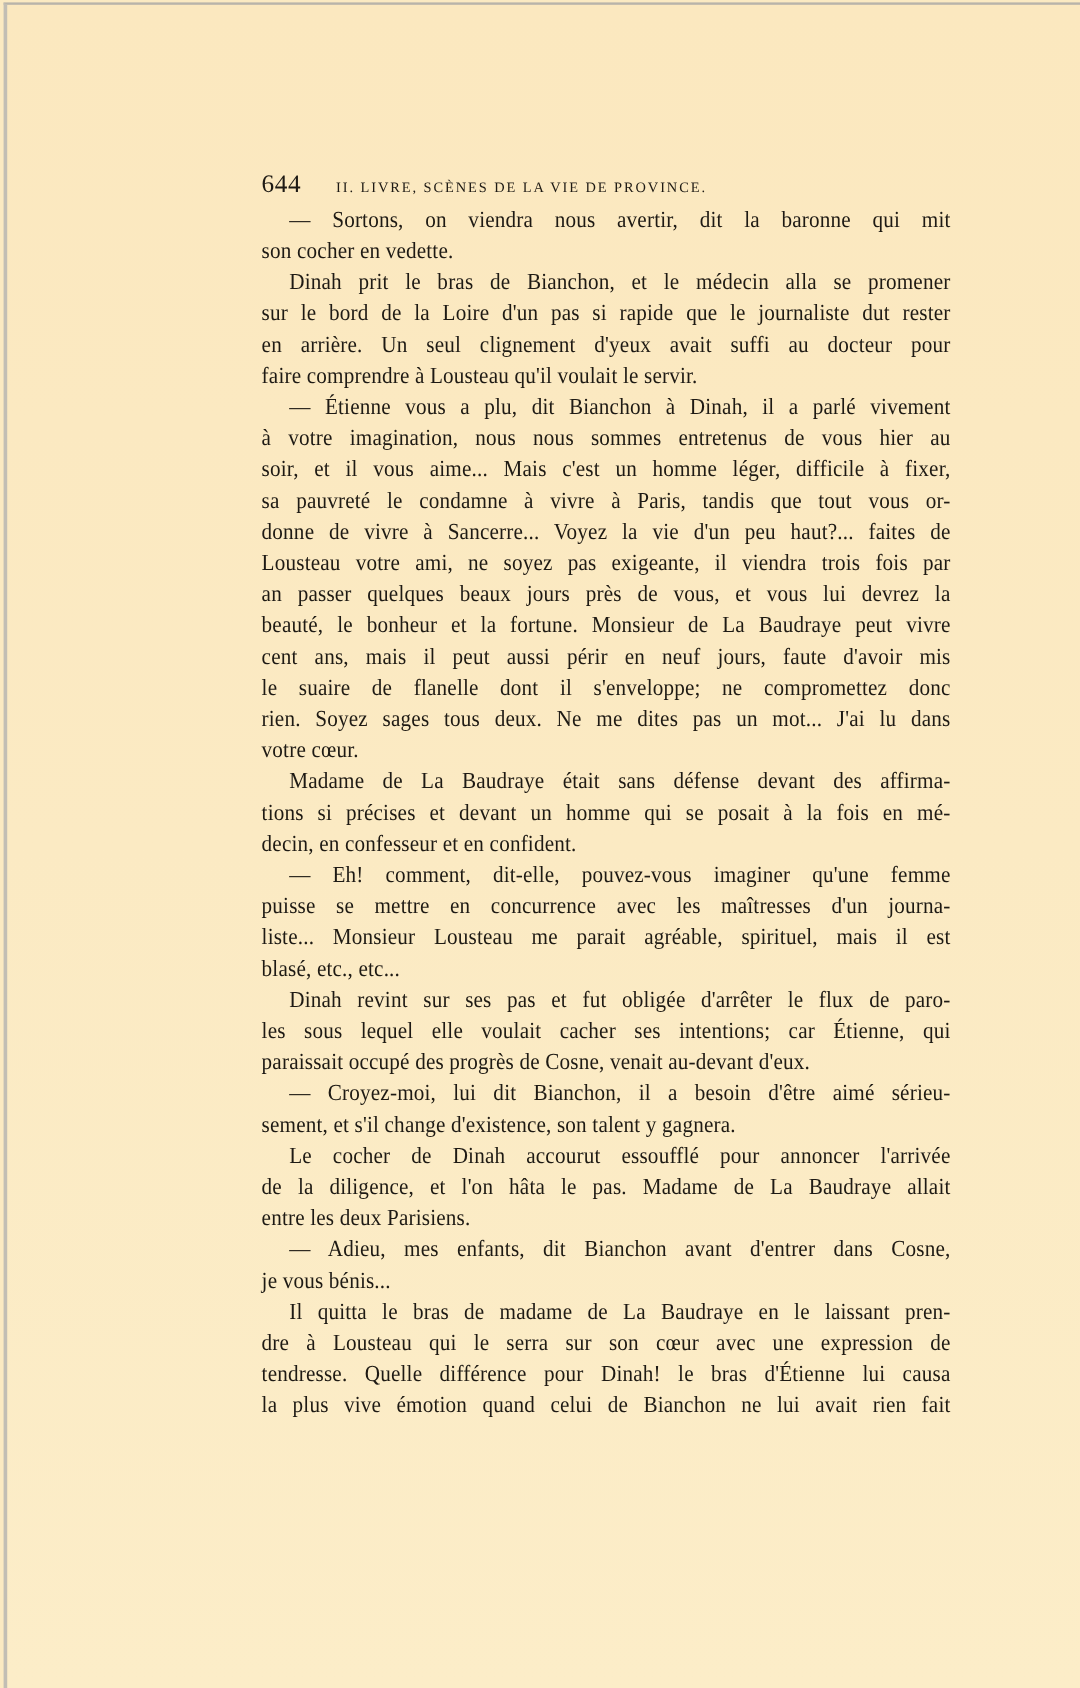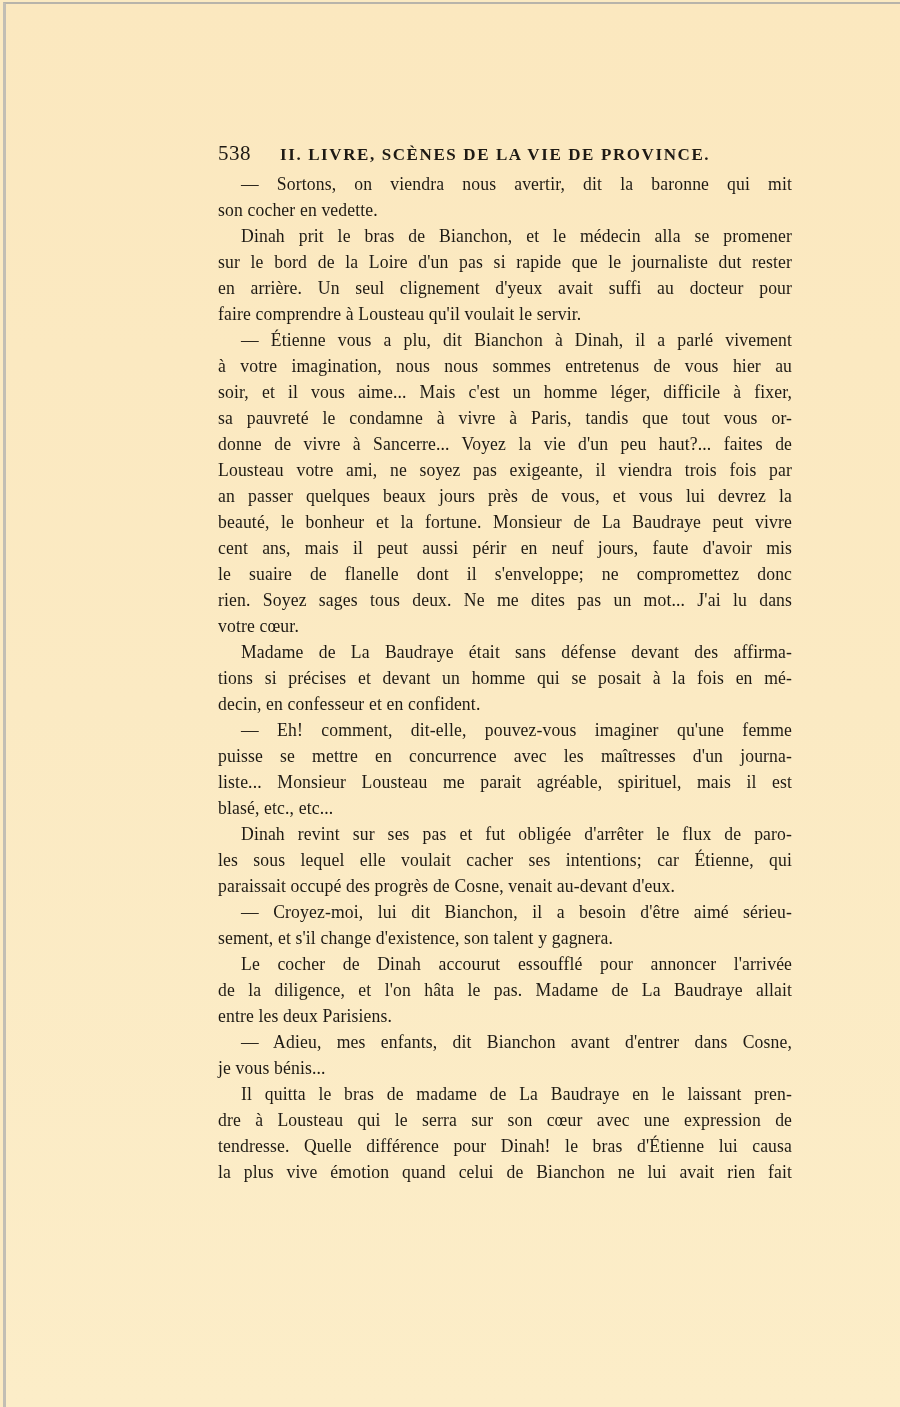--- a/index.html
+++ b/index.html
@@ -18,40 +18,40 @@
     }
     .text-block {
       position: absolute; left: 218px; top: 141px; width: 574px;
     }
     .running-head {
       display: flex; align-items: baseline; height: 30px;
       font-size: 19px;
     }
     .page-number { font-size: 21px; width: 62px; letter-spacing: 0.5px; }
     .running-title {
-      font-weight: bold; font-size: 17px; letter-spacing: 1.6px;
+      font-weight: normal; font-size: 12px; letter-spacing: 1.6px;
     }
     .para {
       margin: 0; font-size: 19.2px; line-height: 26px;
       text-align: justify; text-align-last: left;
       transform: scaleX(0.92); transform-origin: left top; width: 624px;
       letter-spacing: 0.15px;
     }
     .line { display: block; white-space: nowrap; text-align-last: justify; text-align: justify; }
     .line.last { text-align-last: left; }
     .line.first { padding-left: 25px; }
   </style>
 </head>
 <body>
 
 <div class="page"></div>
 
 <div class="text-block">
   <div class="running-head">
-    <span class="page-number">538</span>
+    <span class="page-number">644</span>
     <span class="running-title">II. LIVRE, SCÈNES DE LA VIE DE PROVINCE.</span>
   </div>
   <div id="body-text">
       <p class="para">
         <span class="line first">— Sortons, on viendra nous avertir, dit la baronne qui mit</span>
         <span class="line last">son cocher en vedette.</span>
       </p>
       <p class="para">
         <span class="line first">Dinah prit le bras de Bianchon, et le médecin alla se promener</span>
         <span class="line">sur le bord de la Loire d'un pas si rapide que le journaliste dut rester</span>

